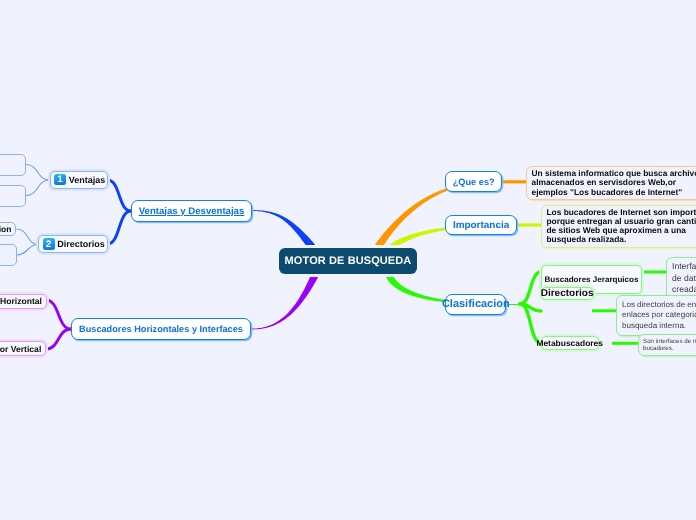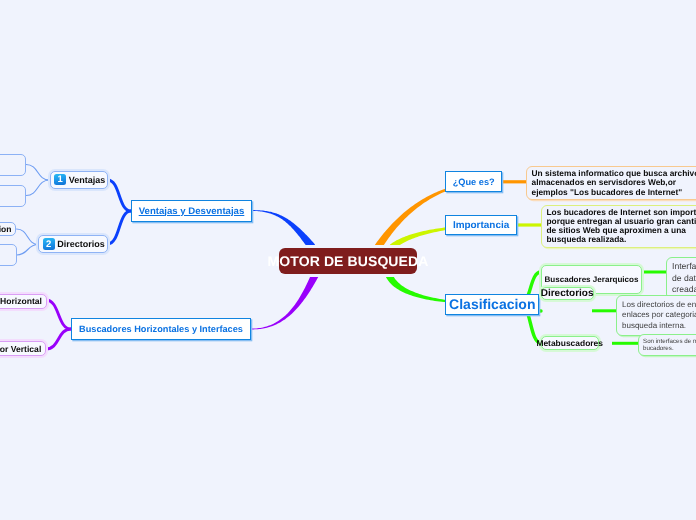--- a/index.html
+++ b/index.html
@@ -4,25 +4,25 @@
 <title>Mind Map</title>
 <style>
   html,body{margin:0;padding:0;}
   body{width:696px;height:520px;overflow:hidden;background:#f0f3fd;
        font-family:"Liberation Sans",sans-serif;-webkit-font-smoothing:antialiased;
        text-rendering:geometricPrecision;}
   #canvas{position:relative;width:696px;height:520px;background:#f0f3fd;}
   svg#links{position:absolute;left:0;top:0;width:696px;height:520px;pointer-events:none;}
   .node{position:absolute;box-sizing:border-box;display:flex;align-items:center;
         white-space:nowrap;border-radius:5px;background:#fbfcff;}
-  .central{left:279px;top:248px;width:138px;height:26px;background:#7f1d1d;
+  .central{left:279px;top:248px;width:138px;height:26px;background:#0c4a6e;
            border-radius:6px;justify-content:center;color:#fff;font-weight:bold;
-           font-size:14px;letter-spacing:.1px;
+           font-size:11px;letter-spacing:.1px;
            box-shadow:0 0 0 3px #f0f3fd;}
-  .branch{border:1.9px solid #1084e0;color:#0b72e2;font-weight:bold;border-radius:0;
+  .branch{border:1.9px solid #1084e0;color:#0b72e2;font-weight:bold;border-radius:7px;
           justify-content:center;box-shadow:1.3px 1.3px 0 0 #86bdf2;background:#ffffff;}
   .sub{font-weight:bold;color:#0d0d0d;background:#f7f9ff;}
   .badge{width:12px;height:11.5px;border-radius:2.5px;margin-right:2.6px;
          background:linear-gradient(170deg,#29bbf2 0%,#1d9aec 45%,#0f6fd4 100%);
          color:#fff;font-size:9.5px;font-weight:bold;display:flex;
          align-items:center;justify-content:center;flex:0 0 auto;}
   .note{position:absolute;box-sizing:border-box;border-radius:6px;
         background:#f0f3fd;font-weight:bold;white-space:normal;color:#0d0d0d;}
 </style>
 </head>
@@ -85,21 +85,21 @@
 <div class="node branch" style="left:445.2px;top:171.4px;width:57px;height:20.3px;font-size:9.2px;">¿Que es?</div>
 
 <div class="note" style="left:525.5px;top:165.6px;width:193px;white-space:pre;border:1.3px solid #f8c98f;
      box-shadow:1.3px 1.3px 0 0 #fbdcba;padding:2.6px 5px;font-size:8.35px;line-height:9.2px;"><div>Un sistema informatico que busca archivos</div><div>almacenados en servisdores Web,or</div><div>ejemplos "Los bucadores de Internet"</div></div>
 
 <div class="node branch" style="left:445.4px;top:214.8px;width:71.3px;height:20.7px;font-size:9.95px;">Importancia</div>
 
 <div class="note" style="left:540.5px;top:204.8px;width:181px;white-space:pre;border:1.3px solid #dcf07e;
      box-shadow:1.3px 1.3px 0 0 #eaf5bc;padding:2.6px 5px;font-size:8.35px;line-height:8.9px;"><div>Los bucadores de Internet son importantes</div><div>porque entregan al usuario gran cantidad</div><div>de sitios Web que aproximen a una</div><div>busqueda realizada.</div></div>
 
-<div class="node branch" style="left:445.3px;top:293.7px;width:94px;height:21.2px;font-size:14px;">Clasificacion</div>
+<div class="node branch" style="left:445.3px;top:293.7px;width:61px;height:21.2px;font-size:11px;">Clasificacion</div>
 
 <div class="node sub" style="left:541px;top:264.5px;width:101px;height:29px;border:1.4px solid #8bf08b;box-shadow:0 0 0 2px #d6f9d6;justify-content:center;font-size:8.05px;">Buscadores Jerarquicos</div>
 
 <div class="note" style="left:666px;top:256.8px;width:90px;border:1.4px solid #8bf08b;
      box-shadow:1.3px 1.3px 0 0 #c2f5c2;padding:3.5px 5px;font-size:8.6px;line-height:11.3px;color:#3c3c3c;font-weight:normal;white-space:pre;"><div>Interfaces de bases</div><div>de datos</div><div>creadas</div></div>
 
 <div class="node sub" style="left:540.5px;top:287px;width:53.2px;height:12.7px;border:1.4px solid #8bf08b;box-shadow:0 0 0 2px #d6f9d6;justify-content:center;font-size:10px;">Directorios</div>
 
 <div class="note" style="left:616px;top:294.5px;width:110px;border:1.4px solid #8bf08b;
      box-shadow:1.3px 1.3px 0 0 #c2f5c2;padding:4px 5px;font-size:8px;line-height:10.6px;color:#3c3c3c;font-weight:normal;white-space:pre;"><div>Los directorios de enlaces</div><div>enlaces por categorias</div><div>busqueda interna.</div></div>

